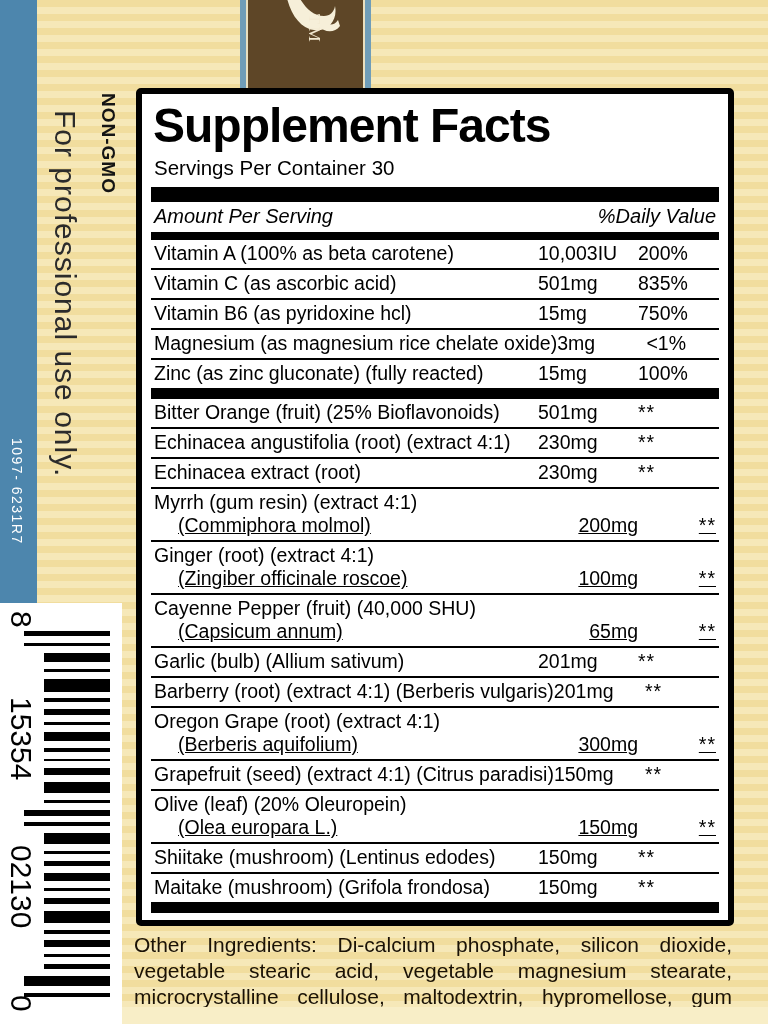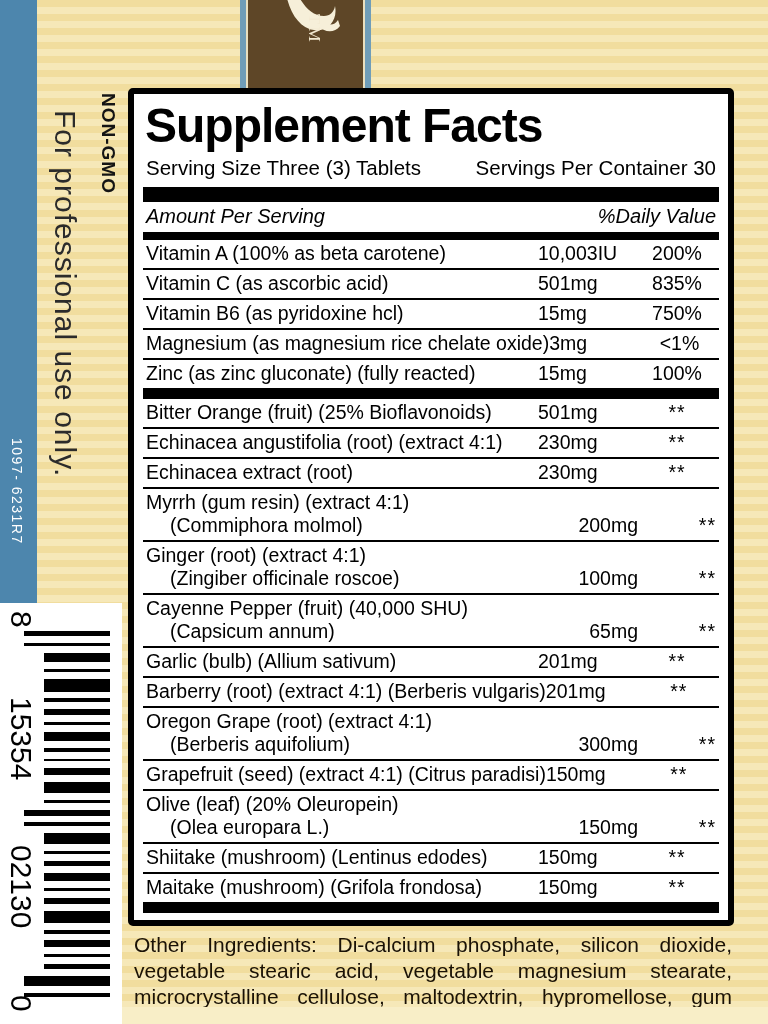--- a/index.html
+++ b/index.html
@@ -32,34 +32,34 @@
   
   .barcode-block { position:absolute; left:0; top:603px; width:122px; height:421px; background:#fff; }
   .barcode-digit { position:absolute; left:4px; font-size:30px; color:#000; }
   #bc-d0 { top:8px; } #bc-d1 { top:94px; } #bc-d2 { top:242px; } #bc-d3 { top:392px; }
   .barcode-bars { position:absolute; left:0; top:28px; width:100%; height:366px; }
   .bc-bar { position:absolute; left:44px; width:66px; background:#000; }
   .bc-bar.guard { left:24px; width:86px; }
 
   
   .main-col { position:absolute; left:128px; top:88px; width:606px; }
-  .facts-panel { background:#fff; border:6px solid #000; border-radius:5px; padding:5px 9px 7px; }
+  .facts-panel { background:#fff; border:6px solid #000; border-radius:5px; padding:5px 9px 7px;margin-left:8px; }
   .facts-title { font-size:48px; font-weight:bold; letter-spacing:-1px; line-height:1.04; padding:2px 2px 4px; }
   .serving-row { display:flex; justify-content:space-between; font-size:20.5px; padding:1px 3px 7px; }
   .bar-thick { height:15px; background:#000; }
   .header-row { display:flex; justify-content:space-between; font-size:20px; padding:3px 3px 4px;font-style:italic; }
   .bar-med { height:8px; background:#000; }
   .bar-section { height:11px; background:#000; }
   .rows > div + div { border-top:2.5px solid #000; }
   .row { display:flex; align-items:baseline; font-size:19.5px; padding:2.5px 3px; }
   .row .name { flex:1; white-space:nowrap; }
   .row .amt { width:100px; text-align:left; white-space:nowrap; }
-  .row .dv { width:78px; text-align:center; white-space:nowrap; }
+  .row .dv { width:78px; text-align:left; white-space:nowrap; }
   .row2 { padding:2.5px 3px; font-size:19.5px; }
-  .row2 .l2 { display:flex; align-items:flex-start; }
+  .row2 .l2 { display:flex; align-items:flex-start;text-decoration:underline; }
   .row2 .name2 { flex:1; padding-left:24px; white-space:nowrap; }
   .row2 .amt { width:100px; text-align:right; }
   .row2 .dv { width:78px; text-align:right; }
   .dv-star { letter-spacing:1px; }
   .footnote { font-size:20.5px; padding:5px 2px 1px; }
   .other-ingredients { margin-top:6px; padding:0 2px 0 6px; font-size:21px; line-height:1.25;
     text-align:justify; color:#1a1206; }
   .bottom-strip { position:absolute; left:122px; top:1007px; width:646px; height:17px; background:#f8eec7; }
 </style>
 </head>
@@ -115,21 +115,20 @@
       <div class="bc-bar" style="top: 333.214px; height: 5px;"></div>
       <div class="bc-bar guard" style="top: 345.107px; height: 10px;"></div>
       <div class="bc-bar guard" style="top: 362px; height: 4px;"></div>
     </div>
 </div>
 
 <div class="main-col">
   <div class="facts-panel">
     <div class="facts-title">Supplement Facts</div>
     <div class="serving-row">
-      <span>Serving Size Three (3) Tablets</span>
       <span>Servings Per Container 30</span>
     </div>
     <div class="bar-thick"></div>
     <div class="header-row">
       <span>Amount Per Serving</span>
       <span>%Daily Value</span>
     </div>
     <div class="bar-med"></div>
 
     <div class="rows">

